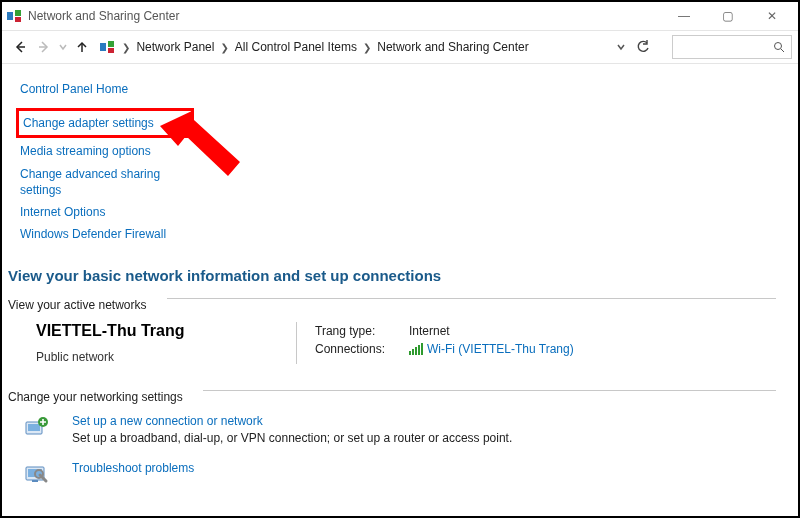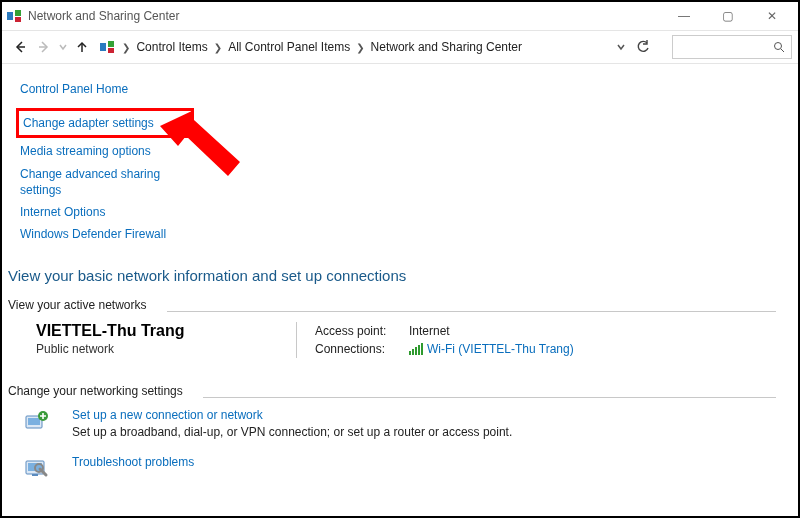--- a/index.html
+++ b/index.html
@@ -53,30 +53,30 @@
   .body { display:flex; height:calc(100% - 62px);flex-direction:column; }
   .sidebar {
     width:200px; padding:14px 12px 10px 18px; font-size:12px;
     display:flex; flex-direction:column;
   }
   .sidebar a { color:#0a6ebd; text-decoration:none; display:block; padding:3px 0; line-height:1.35;}
   .highlight-box { border:3px solid #f00; padding:1px 4px; margin:2px -4px;}
   .sidebar .seealso { margin-top:auto; color:#666; padding:4px 0;}
   
   .main { flex:1; padding:10px 22px 10px 6px; position:relative;}
-  h1.page-title { font-size:15px; font-weight:400; color:#1a5a8a; margin:2px 0 14px 0;}
+  h1.page-title { font-size:15px; font-weight:700; color:#1a5a8a; margin:2px 0 14px 0;}
   .section-head {
-    font-size:12px; color:#222; display:flex; align-items:flex-end; gap:20px; margin:4px 0 10px 0;
+    font-size:12px; color:#222; display:flex; align-items:flex-start; gap:20px; margin:4px 0 10px 0;
   }
   .section-head .rule { flex:1; height:1px; background:#c8c8c8;}
   .netrow { display:flex; margin-left:28px; }
   .netcol { padding-right:20px; }
   .netcol.left { min-width:260px; }
   .netcol .name { font-weight:600; font-size:16px;}
-  .netcol .type { font-size:12px; color:#333; margin-top:2px;}
+  .netcol .type { font-size:12px; color:#333; margin-top:10px;}
   .divider-v { width:1px; background:#c8c8c8; margin:0 18px 0 0; align-self:stretch;}
   .kv { display:flex; gap:10px; font-size:12px; line-height:1.5;}
   .kv .k { width:84px; color:#222;}
   .kv .v { color:#222;}
   .kv .v a { color:#0a6ebd; text-decoration:none;}
   .sigicon { display:inline-flex; align-items:flex-end; gap:1px; margin-right:4px; vertical-align:-2px;}
   .sigicon i { width:2px; background:#2e9a2e; display:inline-block;}
   .settings-list { margin:8px 0 0 16px;}
   .settings-item { display:flex; gap:22px; margin:8px 0 16px 0;}
   .settings-item .iticon { width:26px; height:26px; flex:0 0 26px; display:flex; align-items:center; justify-content:center;}
@@ -137,21 +137,21 @@
   </div>
   <span class="crumb-icon">
     <svg width="16" height="16" viewBox="0 0 16 16">
       <rect x="1" y="4" width="6" height="8" fill="#2a7abf"></rect>
       <rect x="9" y="2" width="6" height="6" fill="#35a135"></rect>
       <rect x="9" y="9" width="6" height="5" fill="#c23"></rect>
     </svg>
   </span>
   <div class="crumb">
     <span class="sep">❯</span>
-    <span class="seg">Control Items</span>
+    <span class="seg">Network Panel</span>
     <span class="sep">❯</span>
     <span class="seg">All Control Panel Items</span>
     <span class="sep">❯</span>
     <span class="seg">Network and Sharing Center</span>
   </div>
   <div class="spacer"></div>
   <div class="dropbtn">
     <svg width="10" height="10" viewBox="0 0 10 10">
         <path d="M2 3 L5 7 L8 3" stroke="#555" stroke-width="1.5" fill="none"></path>
       </svg>
@@ -197,21 +197,21 @@
     </div>
 
     <div class="netrow">
       <div class="netcol left">
         <div class="name">VIETTEL-Thu Trang</div>
         <div class="type">Public network</div>
       </div>
       <div class="divider-v"></div>
       <div class="netcol">
         <div class="kv">
-          <span class="k">Access point:</span>
+          <span class="k">Trang type:</span>
           <span class="v">Internet</span>
         </div>
         <div class="kv">
           <span class="k">Connections:</span>
           <span class="v">
             <a href="#">
               <span class="sigicon">
                 <i style="height:4px;"></i>
                   <i style="height:6px;"></i>
                   <i style="height:8px;"></i>

